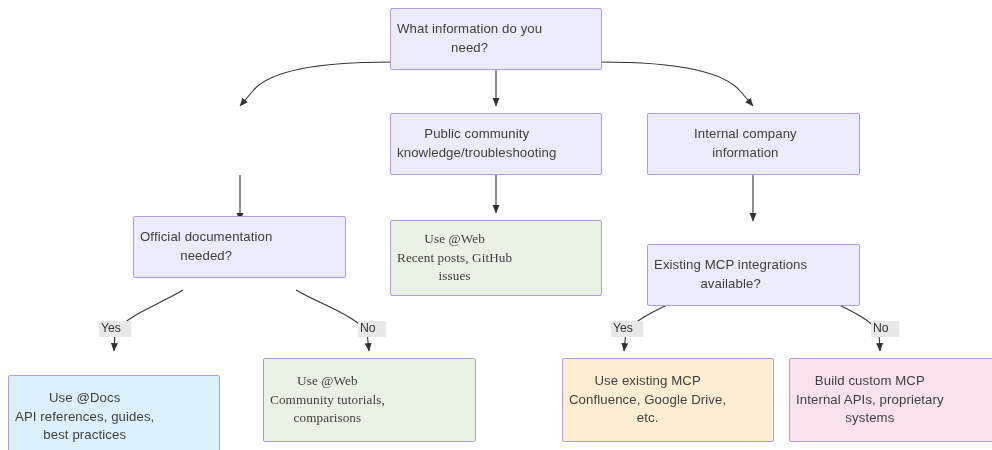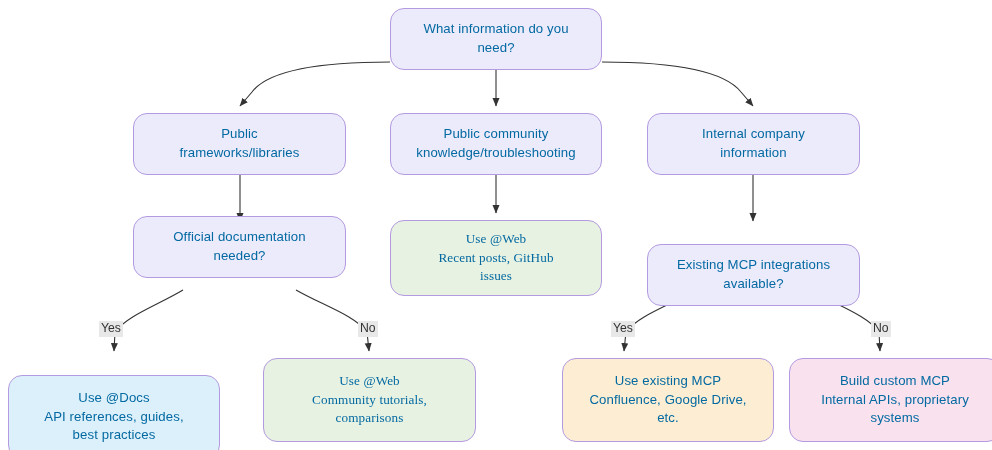--- a/index.html
+++ b/index.html
@@ -24,26 +24,26 @@
     left: 0;
     top: 0;
     width: 992px;
     height: 450px;
     pointer-events: none;
   }
   .node {
     position: absolute;
     box-sizing: border-box;
     border: 1px solid #b49ae0;
-    border-radius: 14px;
+    border-radius: 2px;
     display: flex;
     align-items: center;
-    justify-content: center;
+    justify-content: flex-start;
     text-align: center;
-    color: #0369a1;
+    color: #404040;
     font-size: 13.2px;
     line-height: 1.42;
     letter-spacing: 0.1px;
     z-index: 2;
   }
   .node .label {
     display: block;
     white-space: pre-line;
     padding: 0 6px;
   }
@@ -52,21 +52,21 @@
   .fill-blue     { background: #dcf0fb; }
   .fill-orange   { background: #fdeed3; margin-left: 44px; }
   .fill-pink     { background: #f9e2ee; }
 
   .edge-label {
     position: absolute;
     background: #e8e8e8;
     color: #333333;
     font-size: 12.2px;
     line-height: 1.1;
-    padding: 1px 2px 2px 2px;
+    padding: 1px 10px 2px 2px;
     z-index: 3;
     white-space: nowrap;
   }
 </style>
 </head>
 <body>
 
 <div id="diagram">
 
   <svg id="edges" viewBox="0 0 992 450" xmlns="http://www.w3.org/2000/svg">
@@ -95,31 +95,27 @@
     <path d="M696,290 C671,305 639,315 626,332 L624,351" fill="none" stroke="#333333" stroke-width="1.1" marker-end="url(#arrow)"></path>
 
     <path d="M810,290 C836,305 867,315 879,332 L880,351" fill="none" stroke="#333333" stroke-width="1.1" marker-end="url(#arrow)"></path>
   </svg>
 
   <div class="node fill-lavender" style="left:390px; top:8px; width:212px; height:62px;">
     <span class="label">What information do you
 need?</span>
   </div>
 
-  <div class="node fill-lavender" style="left:133px; top:113px; width:213px; height:62px;">
-    <span class="label">Public
-frameworks/libraries</span>
-  </div>
 
   <div class="node fill-lavender" style="left:390px; top:113px; width:212px; height:62px;">
     <span class="label">Public community
 knowledge/troubleshooting</span>
   </div>
 
-  <div class="node fill-lavender" style="left:647px; top:113px; width:213px; height:62px;">
+  <div class="node fill-lavender" style="left:647px; top:113px; width:213px; height:62px;padding-left:40px;">
     <span class="label">Internal company
 information</span>
   </div>
 
   <div class="node fill-lavender" style="left:133px; top:216px; width:213px; height:62px;">
     <span class="label">Official documentation
 needed?</span>
   </div>
 
   <div class="node fill-green" style="left:390px; top:220px; width:212px; height:76px;">

